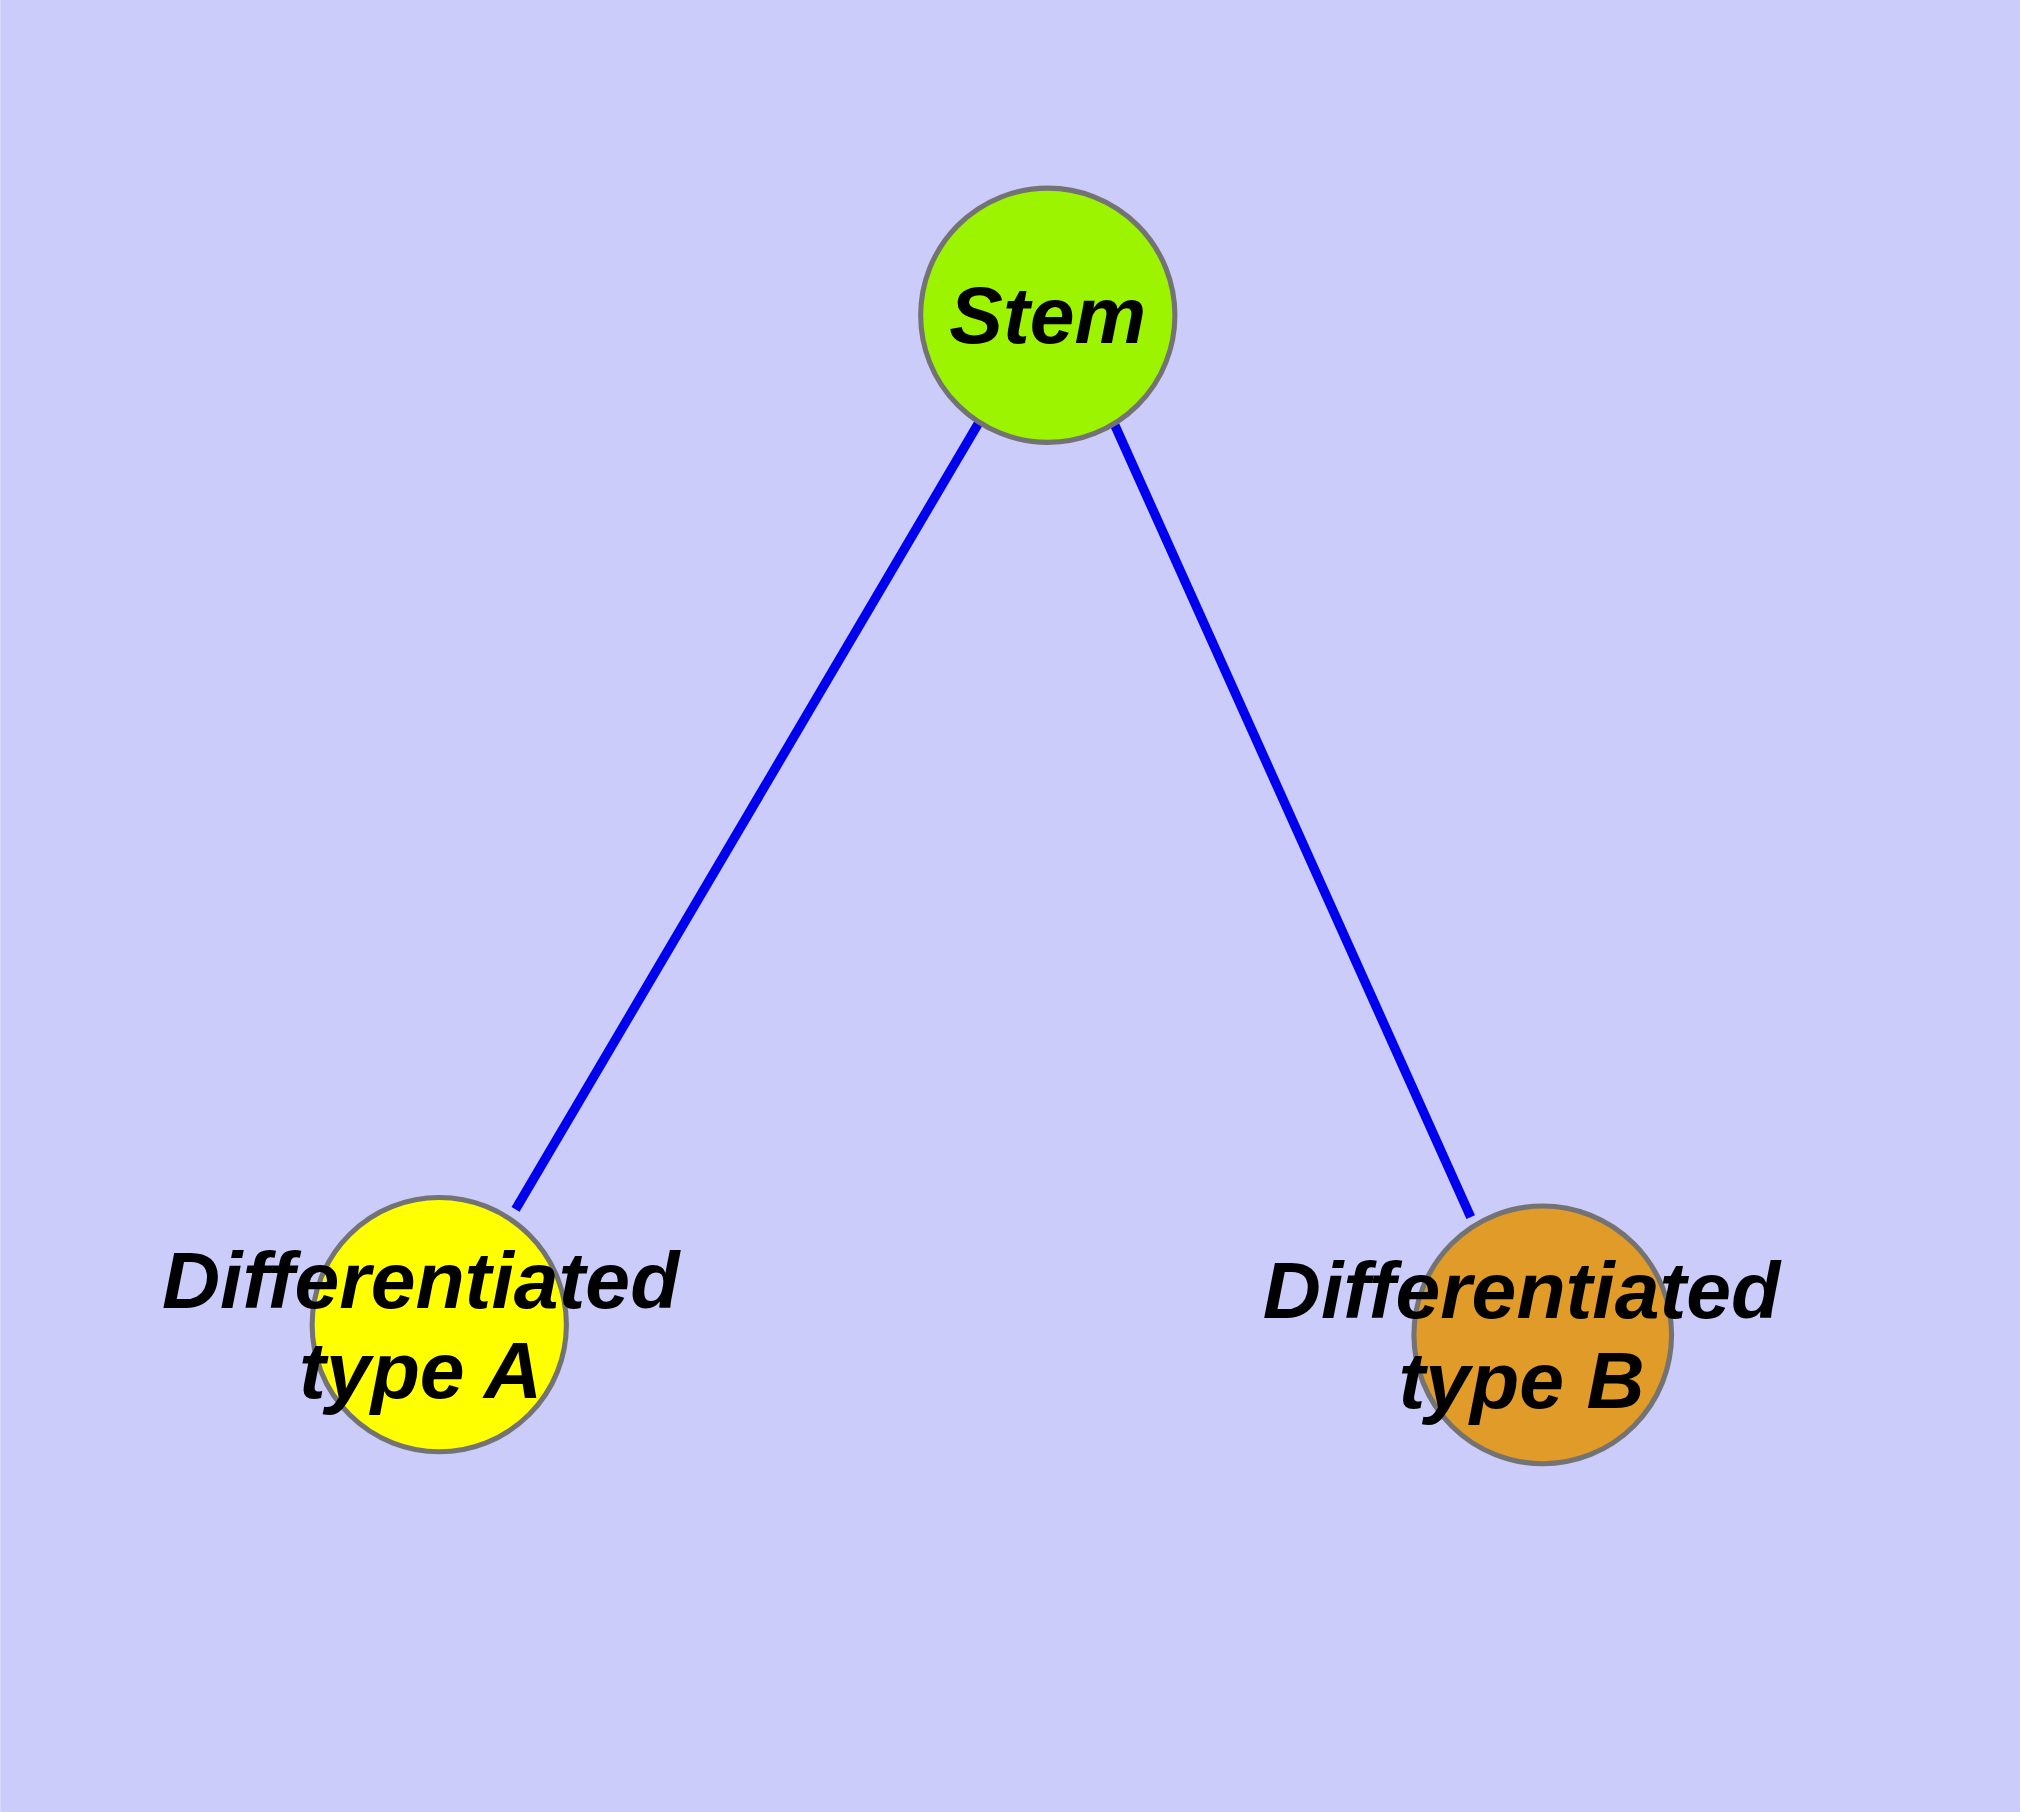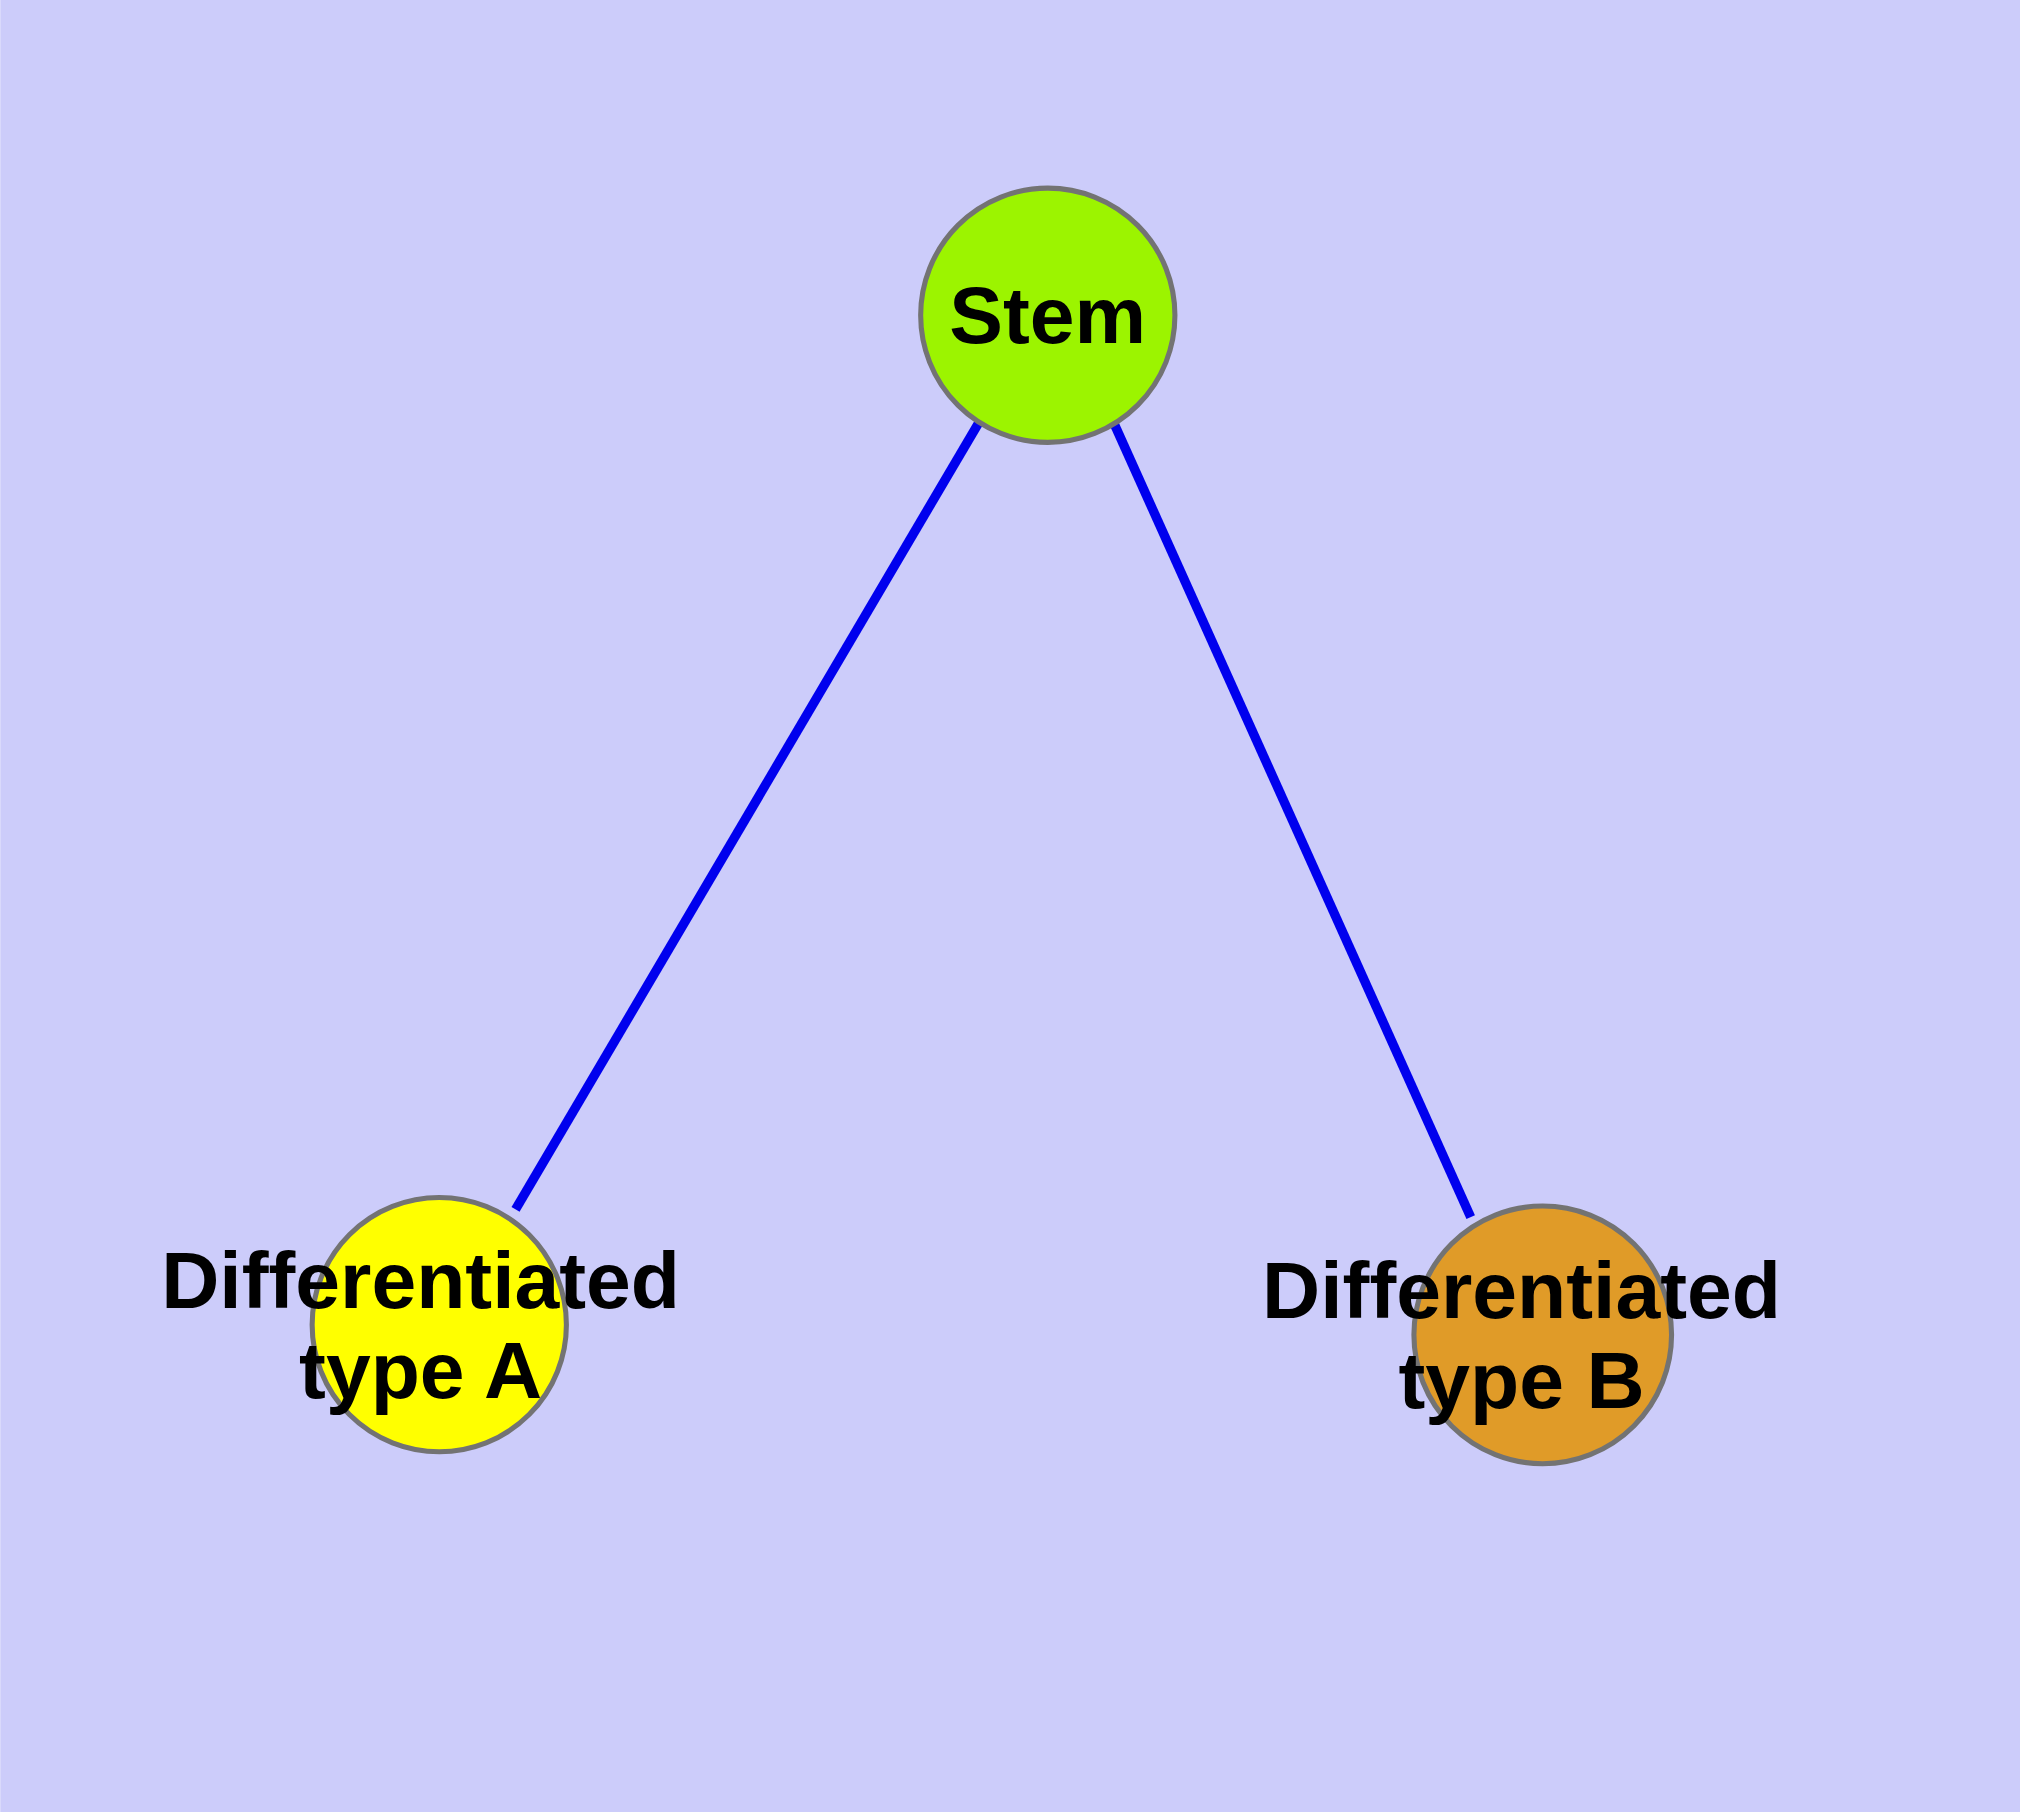--- a/index.html
+++ b/index.html
@@ -6,20 +6,21 @@
     margin: 0;
     padding: 0;
     background: #ffffff;
   }
   #canvas {
     position: relative;
     width: 2021px;
     height: 1812px;
     overflow: hidden;
     font-family: "Liberation Sans", sans-serif;
+    font-style: italic;
   }
   #graph-svg {
     position: absolute;
     top: 0;
     left: 0;
     width: 2021px;
     height: 1812px;
     display: block;
   }
   .node-label {

